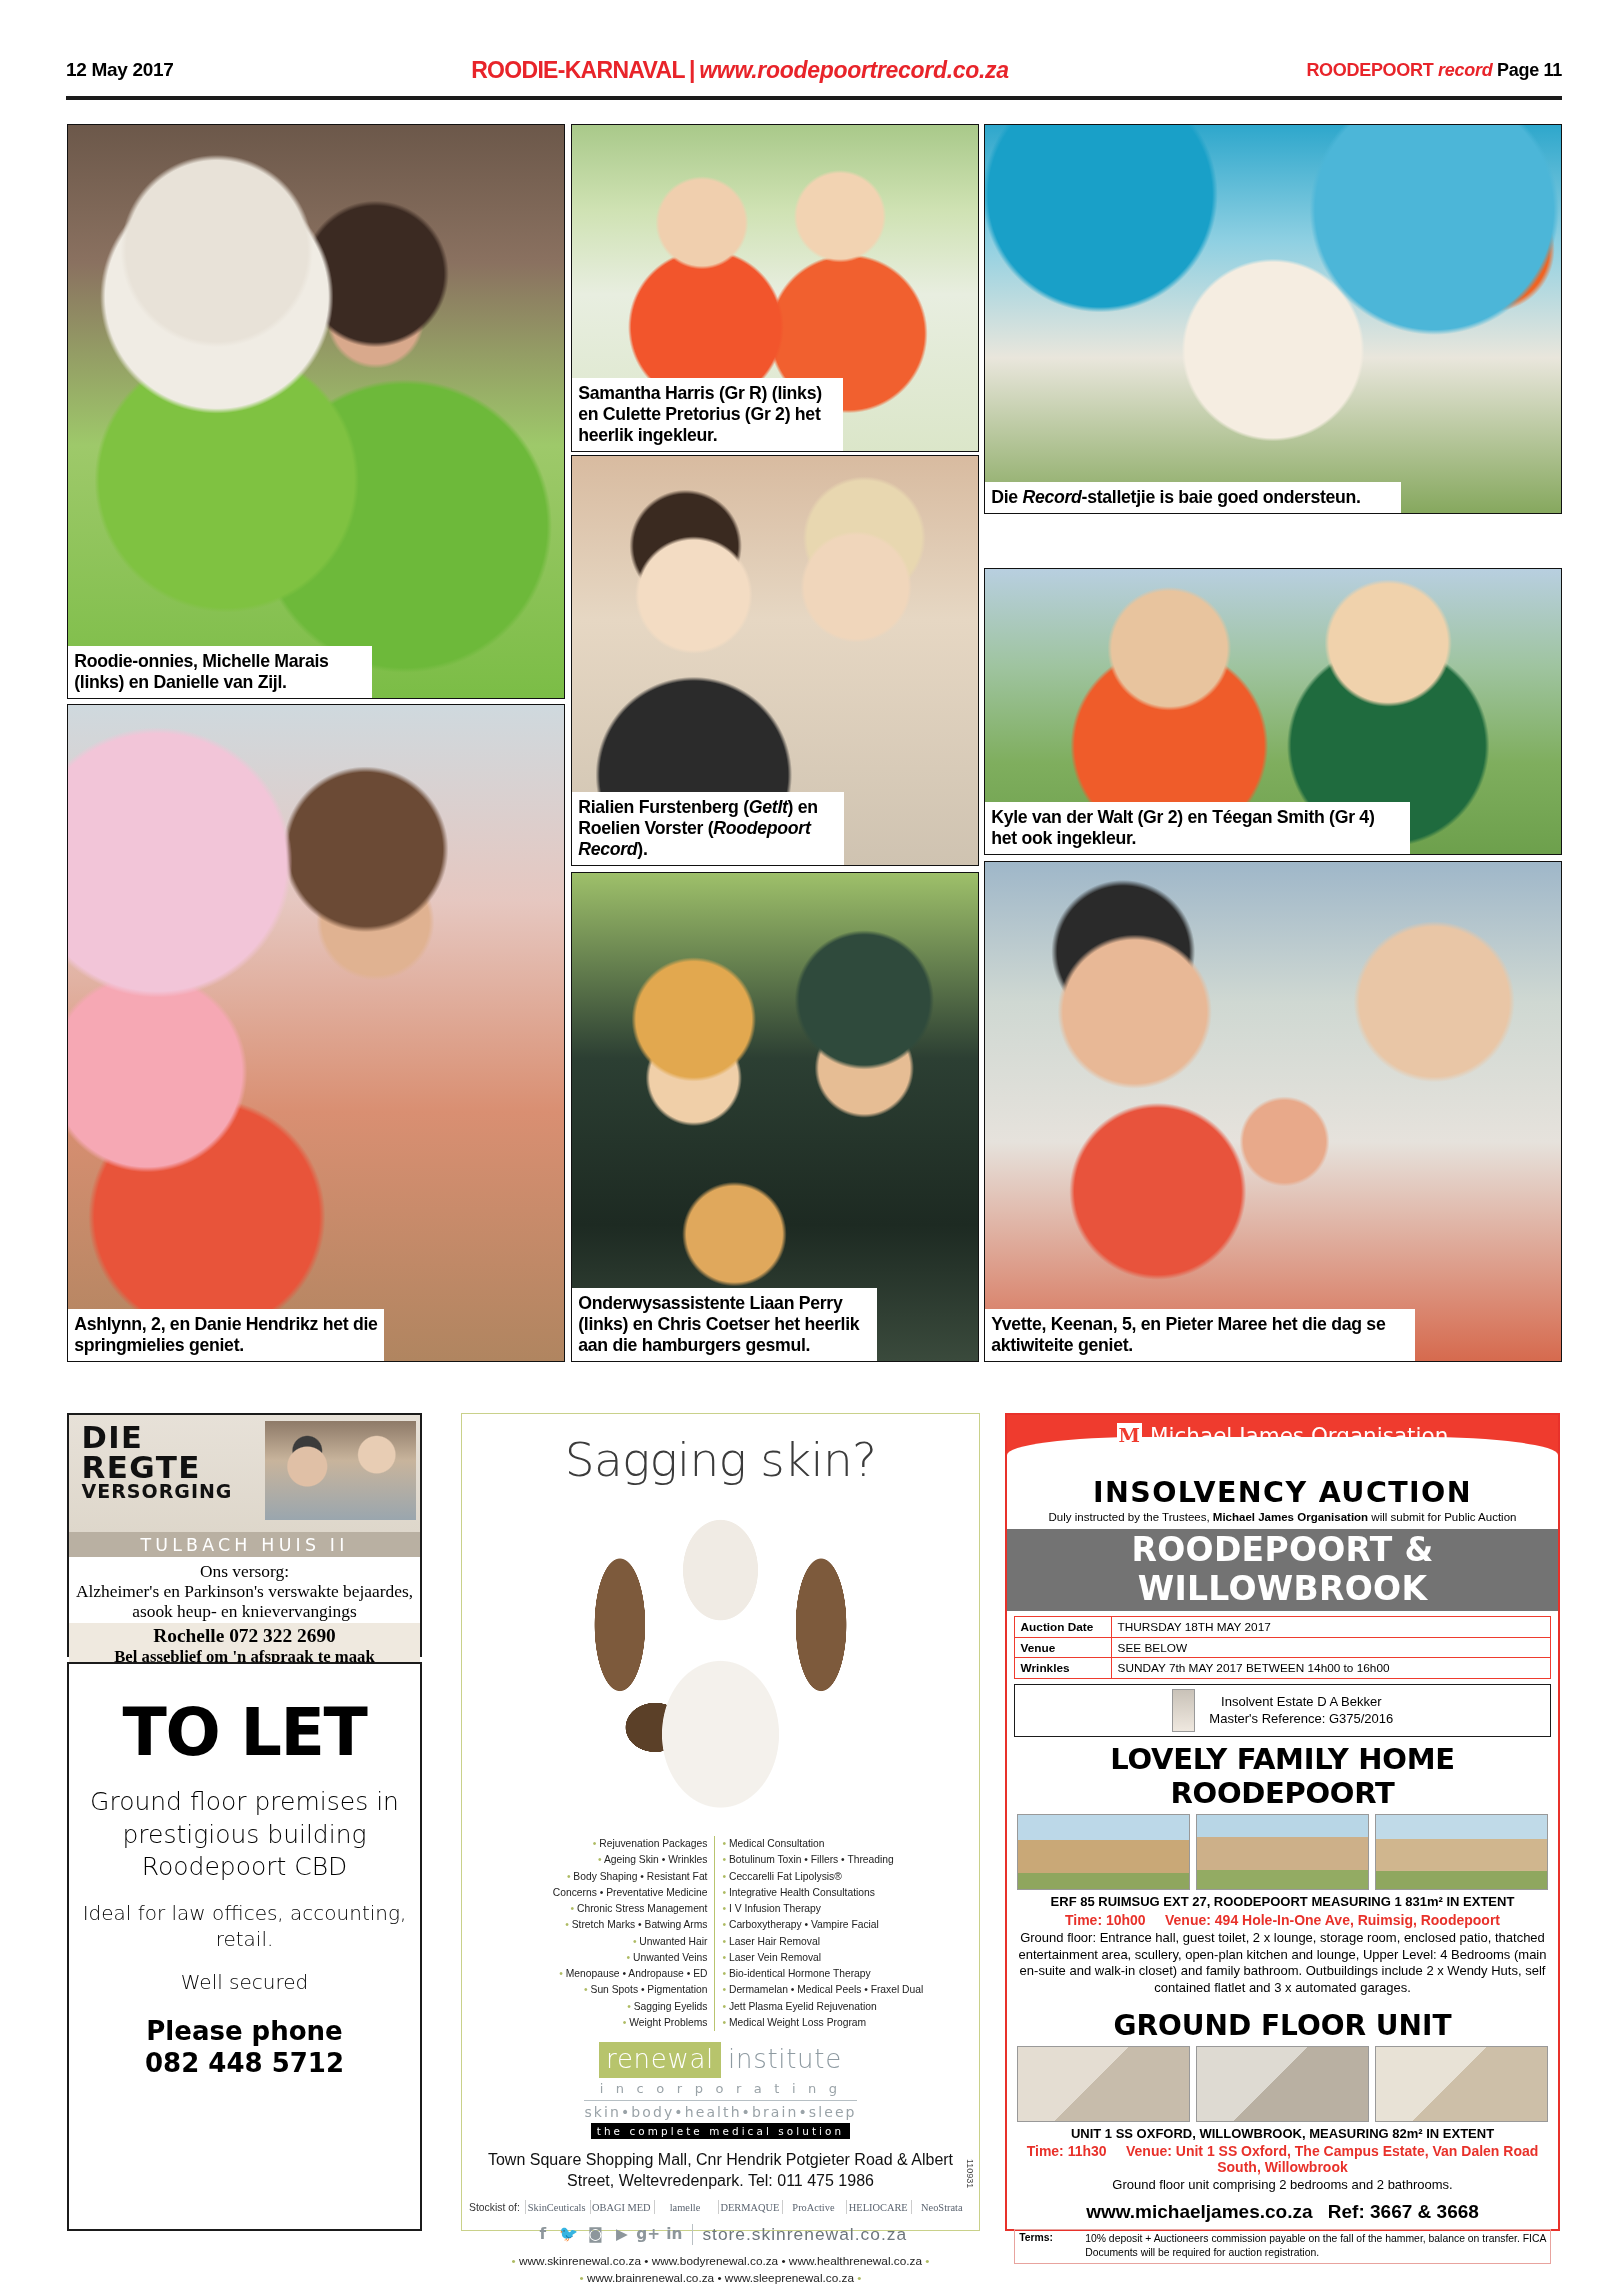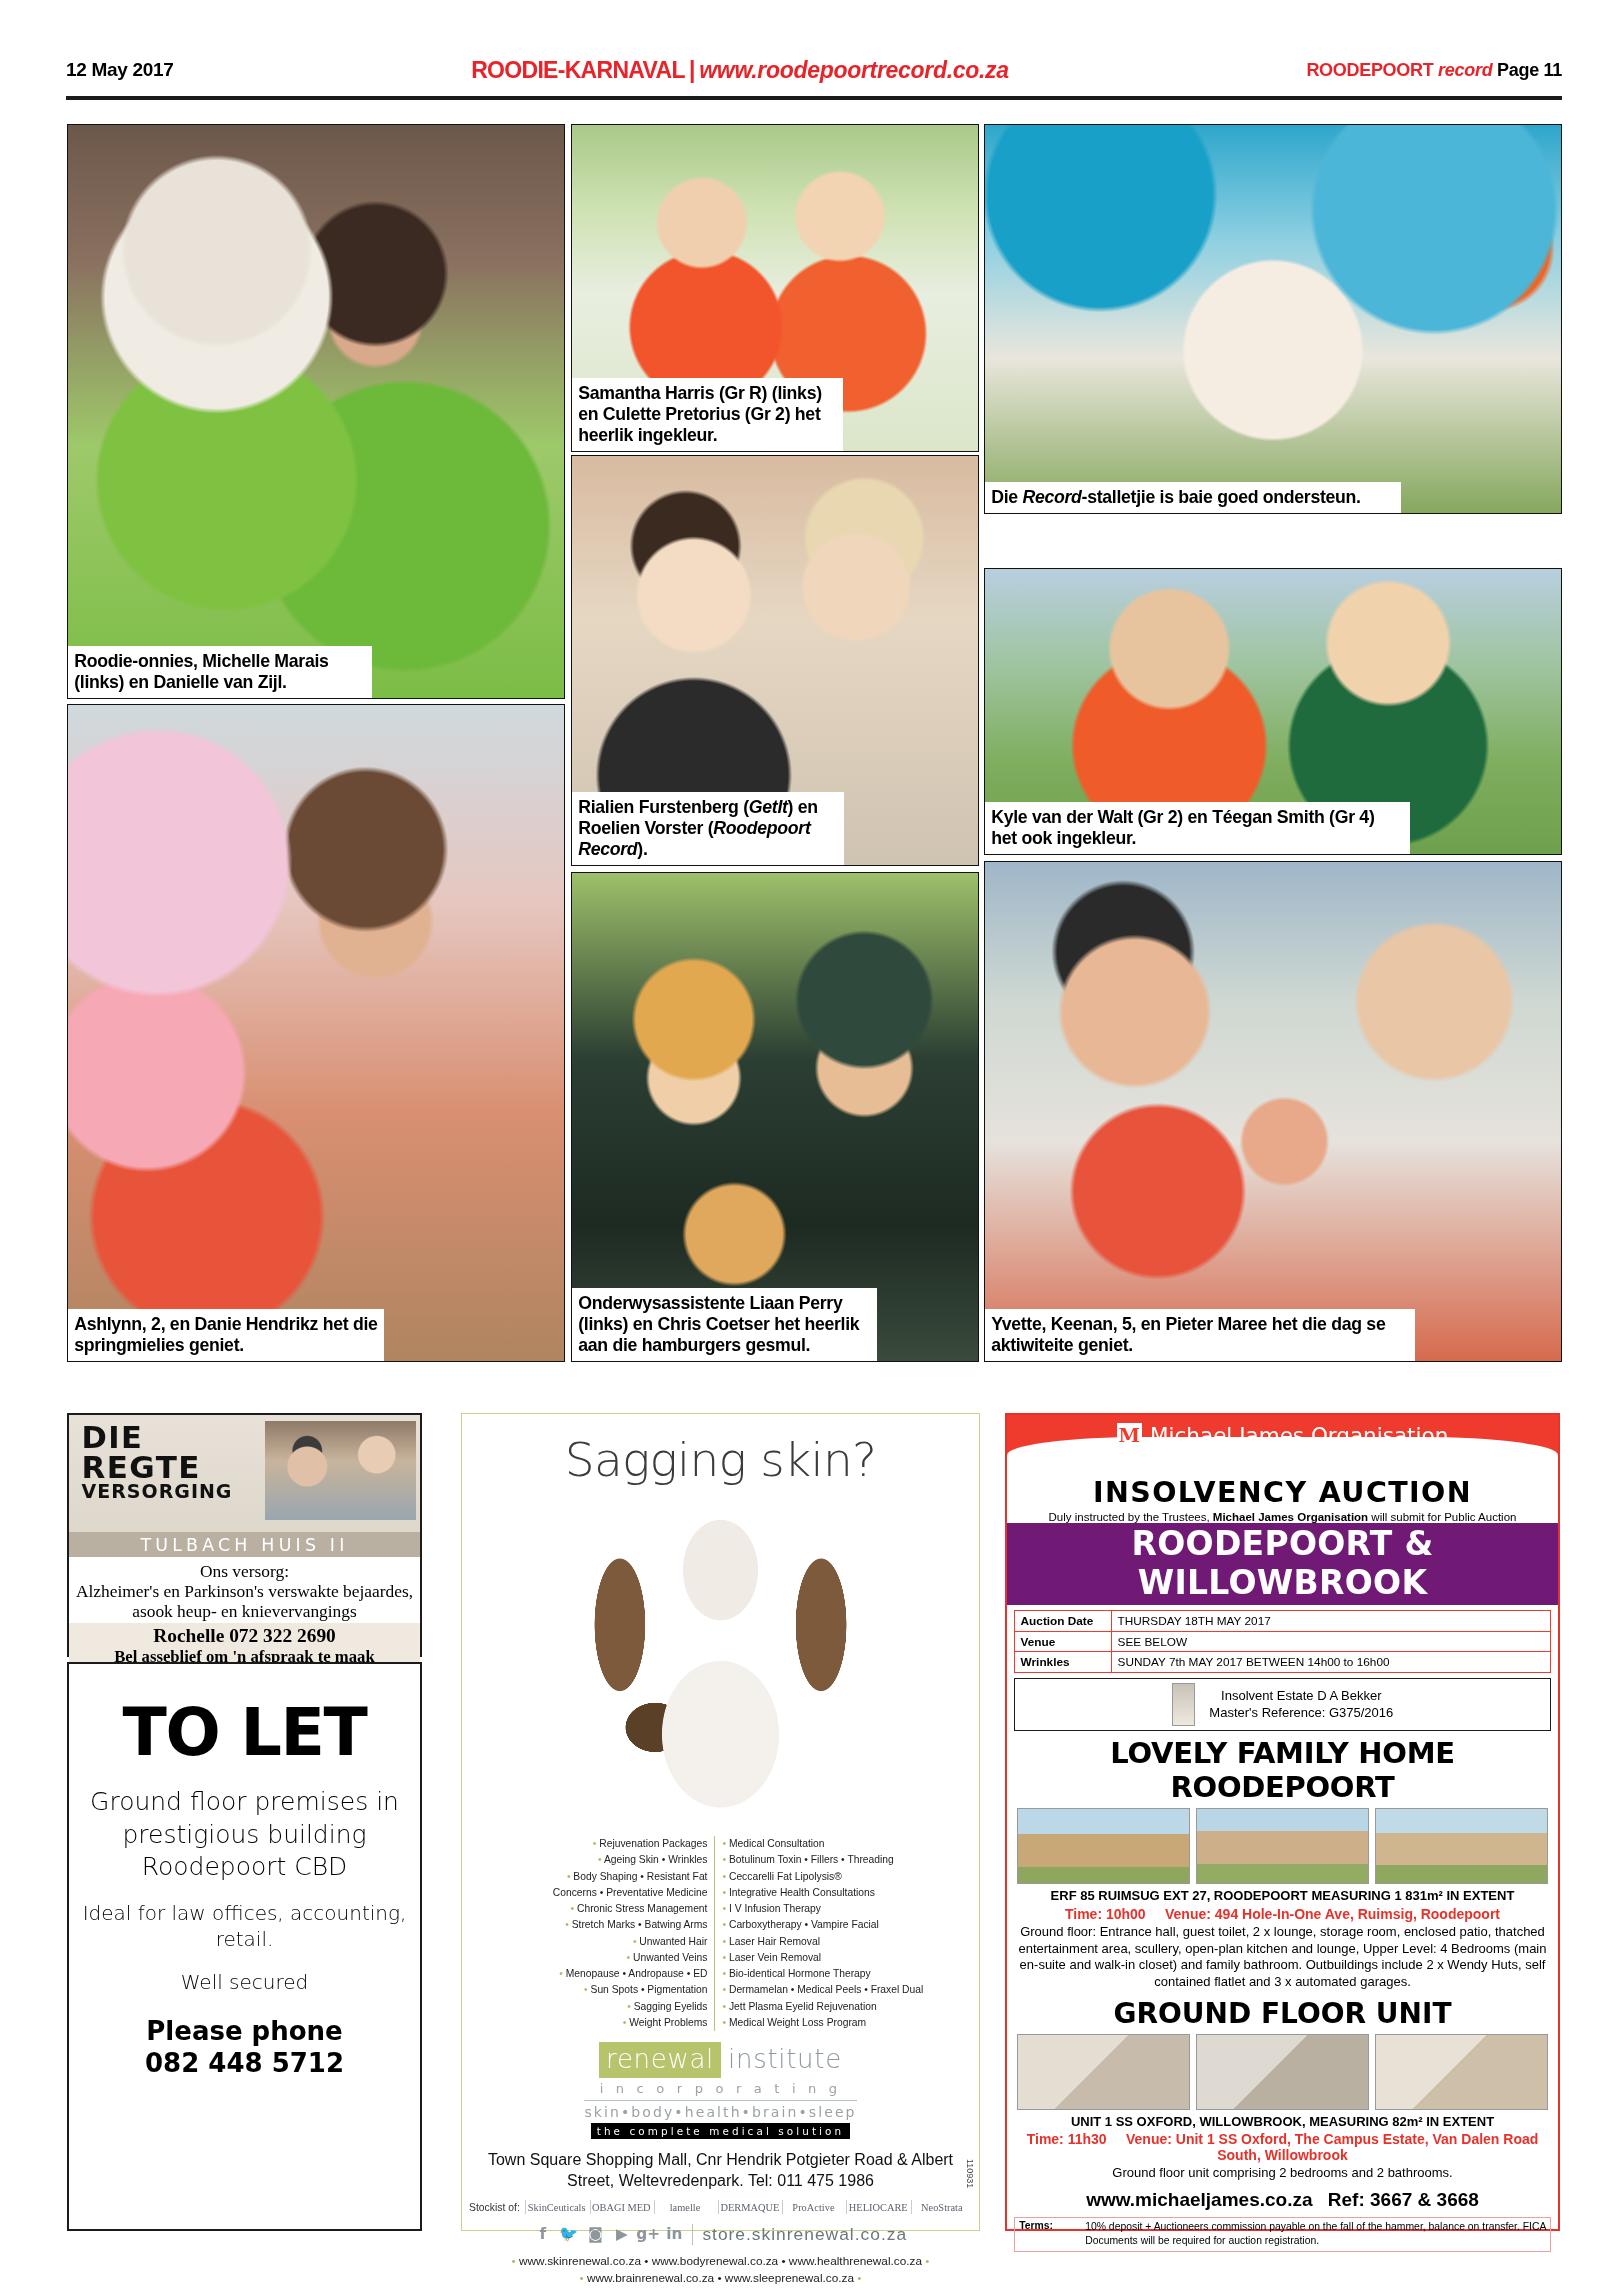--- a/index.html
+++ b/index.html
@@ -91,36 +91,36 @@
   #ad-auction { left: 1005px; top: 1413px; width: 555px; height: 818px; border: 2.1px solid #e8312a; background:#fff; }
   .mj-top { background: #ef3b2e; height: 40px; position: relative; }
   .mj-top .sweep { position:absolute; left:0; right:0; bottom:-18px; height:36px; background:#fff; border-radius: 50% / 100%; }
   .mj-brand { position:relative; z-index:2; display:flex; align-items:center; justify-content:center; height:40px; gap:8.3px; }
   .mj-brand .logo { width: 25px; height: 25px; background:#fff; display:flex; align-items:center; justify-content:center; }
   .mj-brand .logo span { color:#ef3b2e; font-weight:bold; font-size: 19.4px; font-family:"DejaVu Serif", serif;}
   .mj-brand .name { color:#fff; font-size: 21.5px; font-family:"DejaVu Sans", sans-serif; font-weight: 500;}
   .mj-ins { text-align:center; font-size: 28.5px; font-weight:bold; letter-spacing: 1.4px; margin-top: 21px; font-family:"DejaVu Sans", sans-serif;}
   .mj-sub { text-align:center; font-size: 11.5px; margin-top: 2.1px; }
   .mj-sub b { font-weight: bold; }
-  .mj-banner { background:#701a75; color:#fff; text-align:center; font-size: 33px; font-weight:bold; letter-spacing: 0.3px; padding: 0.7px 0 3.5px; margin-top: 0; font-family:"DejaVu Sans", sans-serif;}
+  .mj-banner { background:#737373; color:#fff; text-align:center; font-size: 33px; font-weight:bold; letter-spacing: 0.3px; padding: 0.7px 0 3.5px; margin-top: 6px; font-family:"DejaVu Sans", sans-serif;}
   .mj-table { margin: 4.9px 7px 0; border:0.7px solid #ef3b2e; border-collapse: collapse; width: calc(100% - 14px); }
   .mj-table td { border:0.7px solid #ef3b2e; padding: 2.8px 5.6px; font-size: 11.8px; }
   .mj-table td.k { width: 97px; font-weight: bold; }
   .mj-estate { margin: 4.9px 7px 0; border:1.4px solid #1b1b1b; padding: 4.2px; display:flex; align-items:center; justify-content:center; gap: 14px; }
   .mj-estate .stamp { width: 23.6px; height: 43px; background: linear-gradient(180deg,#c9c2b8,#efe8df); border:0.7px solid #999; }
   .mj-estate .txt { text-align:center; font-size: 13px; line-height:1.3; }
   .mj-h2 { text-align:center; font-size: 29px; font-weight:bold; margin-top: 4.9px; letter-spacing:-0.3px; font-family:"DejaVu Sans", sans-serif;}
   .mj-photos { display:flex; gap: 5.6px; margin: 4.2px 9.7px 0; }
   .mj-photos .p { flex:1; height: 76px; border:0.7px solid #999; overflow:hidden; position:relative; }
   .mj-erf { text-align:center; font-size: 13px; font-weight:bold; margin-top: 4.2px; }
   .mj-time { text-align:center; font-size: 14px; font-weight:bold; color:#e8312a; margin-top: 2.1px; }
   .mj-time .gap { display:inline-block; width: 19.4px; }
   .mj-desc-h { text-align:center; font-size: 14px; font-weight:bold; line-height: 1.25; margin-top: 6.2px; }
   .mj-desc { text-align:center; font-size: 13px; line-height:1.3; margin-top: 2.1px; padding: 0 9.7px; }
-  .mj-h3 { text-align:center; font-size: 28px; font-weight:bold; margin-top: 6px; font-family:"DejaVu Sans", sans-serif;}
+  .mj-h3 { text-align:center; font-size: 28px; font-weight:bold; margin-top: 12px; font-family:"DejaVu Sans", sans-serif;}
   .mj-unit { text-align:center; font-size: 13px; font-weight:bold; margin-top: 3.5px; }
   .mj-web { text-align:center; font-size: 19px; font-weight:bold; margin-top: 7px; }
   .mj-web .gap { display:inline-block; width: 15.3px; }
   .mj-terms { margin: 5.6px 7px 0; border:0.7px solid #e8a39e; }
   .mj-terms .row { display:flex; border-bottom:0.7px solid #e8a39e; padding: 2.8px 4.2px; }
   .mj-terms .row:last-child { border-bottom: none; }
   .mj-terms .k { width: 66px; font-size: 10.4px; font-weight:bold; }
   .mj-terms .v { flex:1; font-size: 10.4px; line-height:1.35; }
 
   

